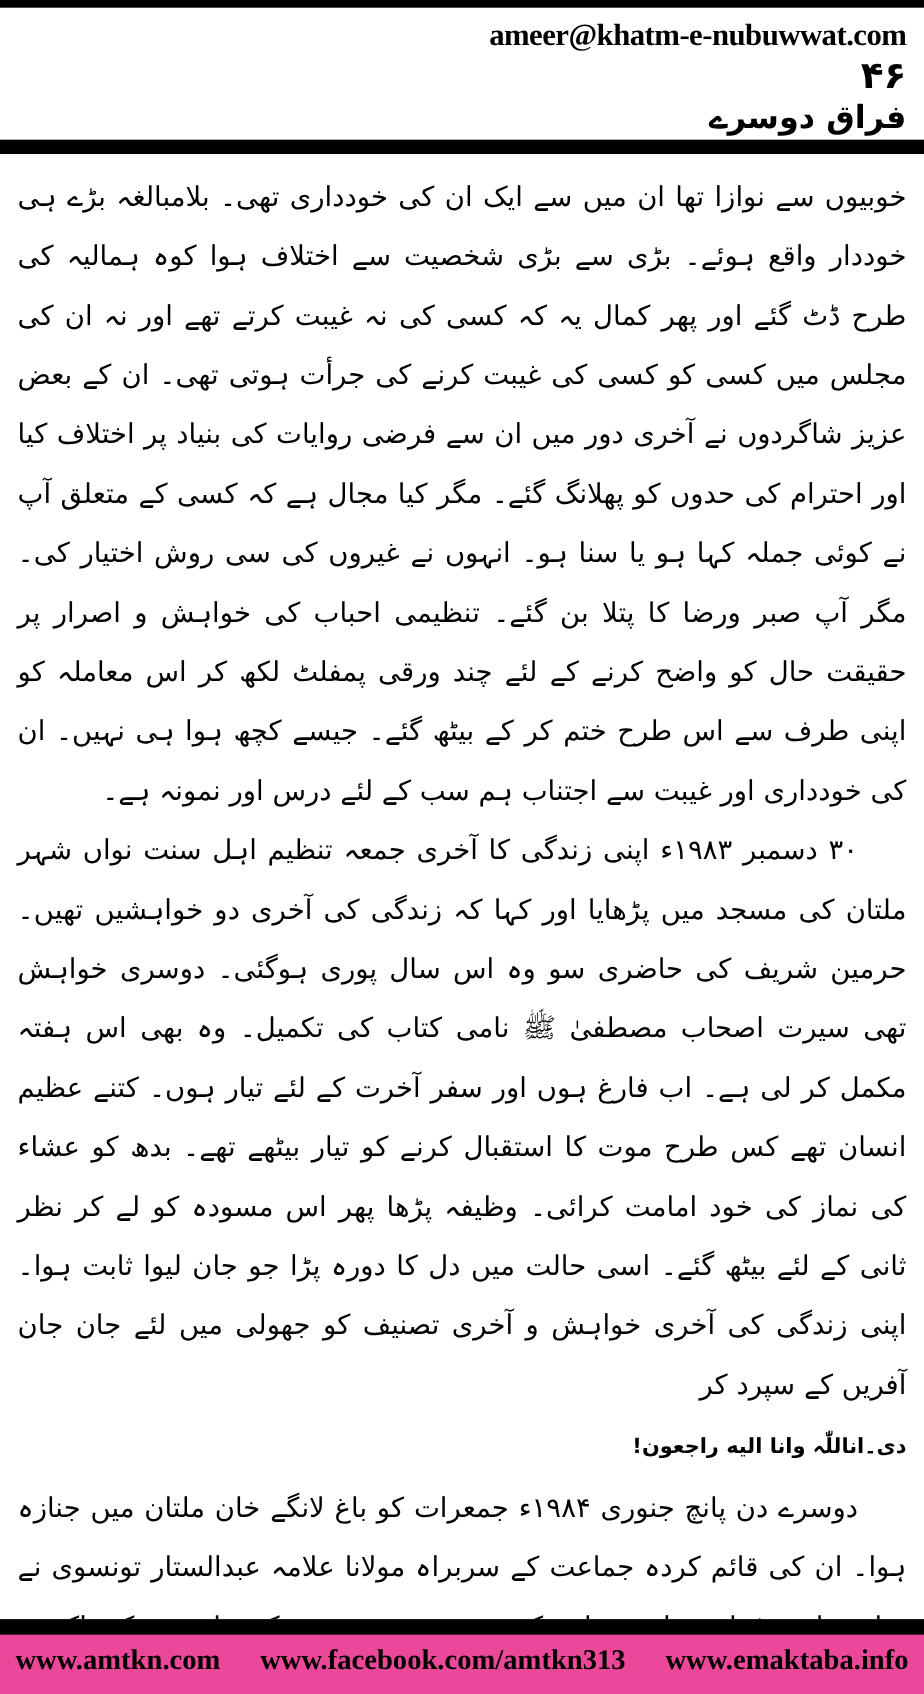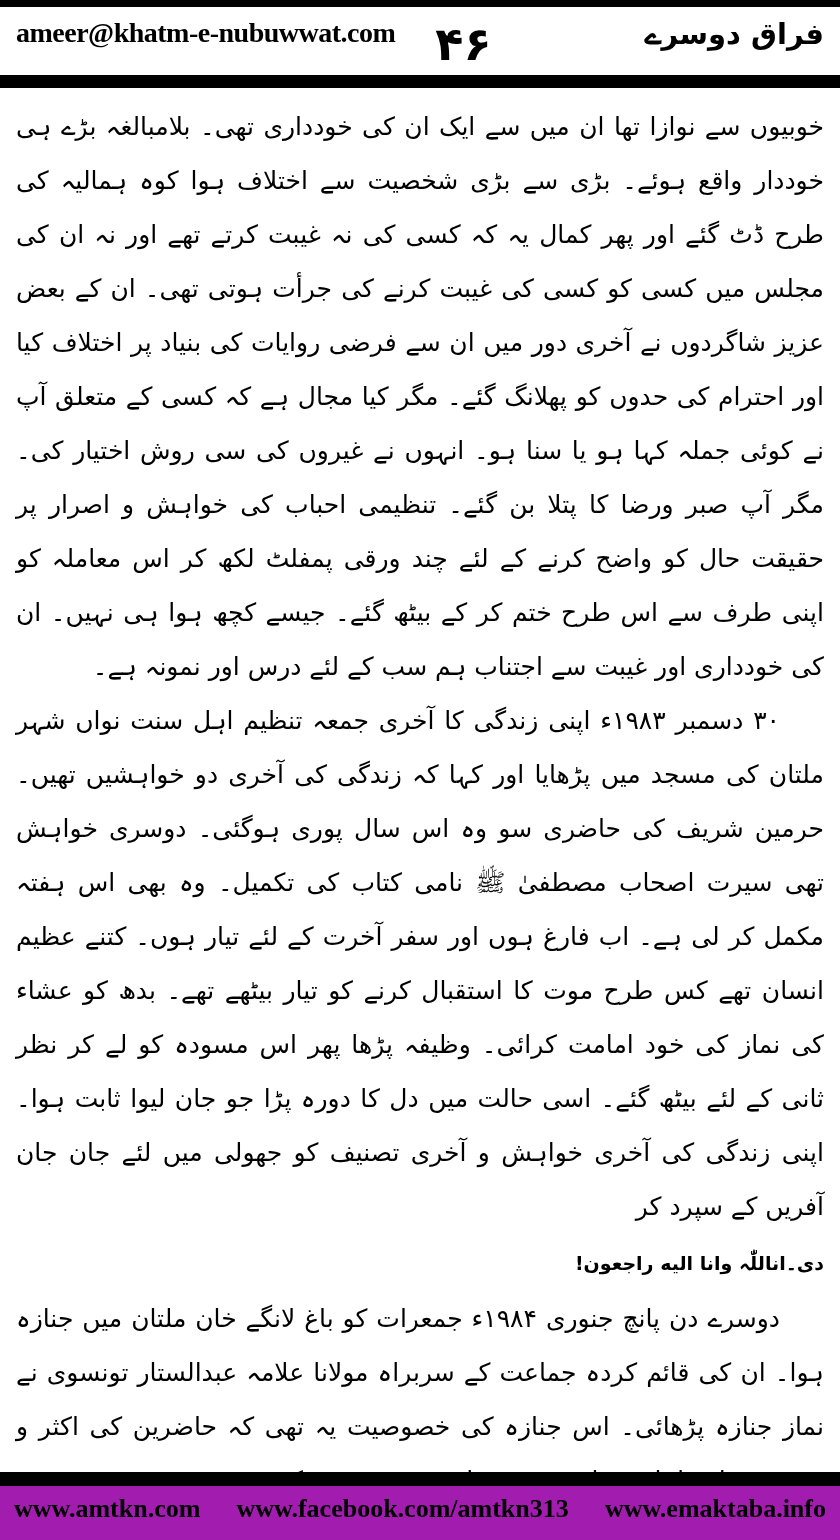--- a/index.html
+++ b/index.html
@@ -2,46 +2,46 @@
 <html lang="ur"><head>
 <meta charset="utf-8">
 <style>
   html,body{margin:0;padding:0;background:#e8e8e8;}
   .page{
     width:840px;height:1540px;background:#ffffff;color:#000;
     position:relative;overflow:hidden;margin:0 auto;
     font-family:"DejaVu Sans",sans-serif;
   }
   .top-bar{height:7px;background:#000;}
-  .header{display:flex;align-items:flex-start;padding:10px 16px 4px 16px;}
+  .header{display:flex;align-items:flex-end;padding:10px 16px 4px 16px;flex-direction:column;}
   .email{
     font-family:"Liberation Serif",serif;font-weight:700;font-size:28px;
     letter-spacing:-0.5px;direction:ltr;
   }
   .pagenum{
-    font-family:"DejaVu Sans",sans-serif;font-weight:700;font-size:46px;
+    font-family:"DejaVu Sans",sans-serif;font-weight:700;font-size:34px;
     margin-left:40px;direction:ltr;
   }
   .title-ur{
     margin-left:auto;font-weight:700;font-size:29px;direction:rtl;
     font-family:"DejaVu Sans",sans-serif;
   }
   .rule{height:13px;background:#000;}
   .body-text{
     direction:rtl;padding:12px 16px 0 16px;font-size:25px;line-height:54px;
     text-align:justify;
   }
   .p{margin:0;}
   .indent{text-indent:44px;}
   .inna{font-weight:700;font-size:19px;text-align:right;line-height:58px;}
   .verse{
     text-align:center;font-weight:700;font-size:27px;word-spacing:12px;
     margin-top:8px;line-height:58px;
   }
-  .footer{position:absolute;bottom:0;left:0;right:0;background:#a21caf;margin-top:32px;}
+  .footer{position:absolute;bottom:0;left:0;right:0;background:#ec4899;margin-top:32px;}
   .rule2{height:14px;background:#000;}
   .links{
     display:flex;justify-content:space-between;align-items:baseline;
     padding:8px 14px 16px 14px;
     font-family:"Liberation Serif",serif;font-weight:700;font-size:26px;
     direction:ltr;
   }
 </style>
 </head>
 <body>

